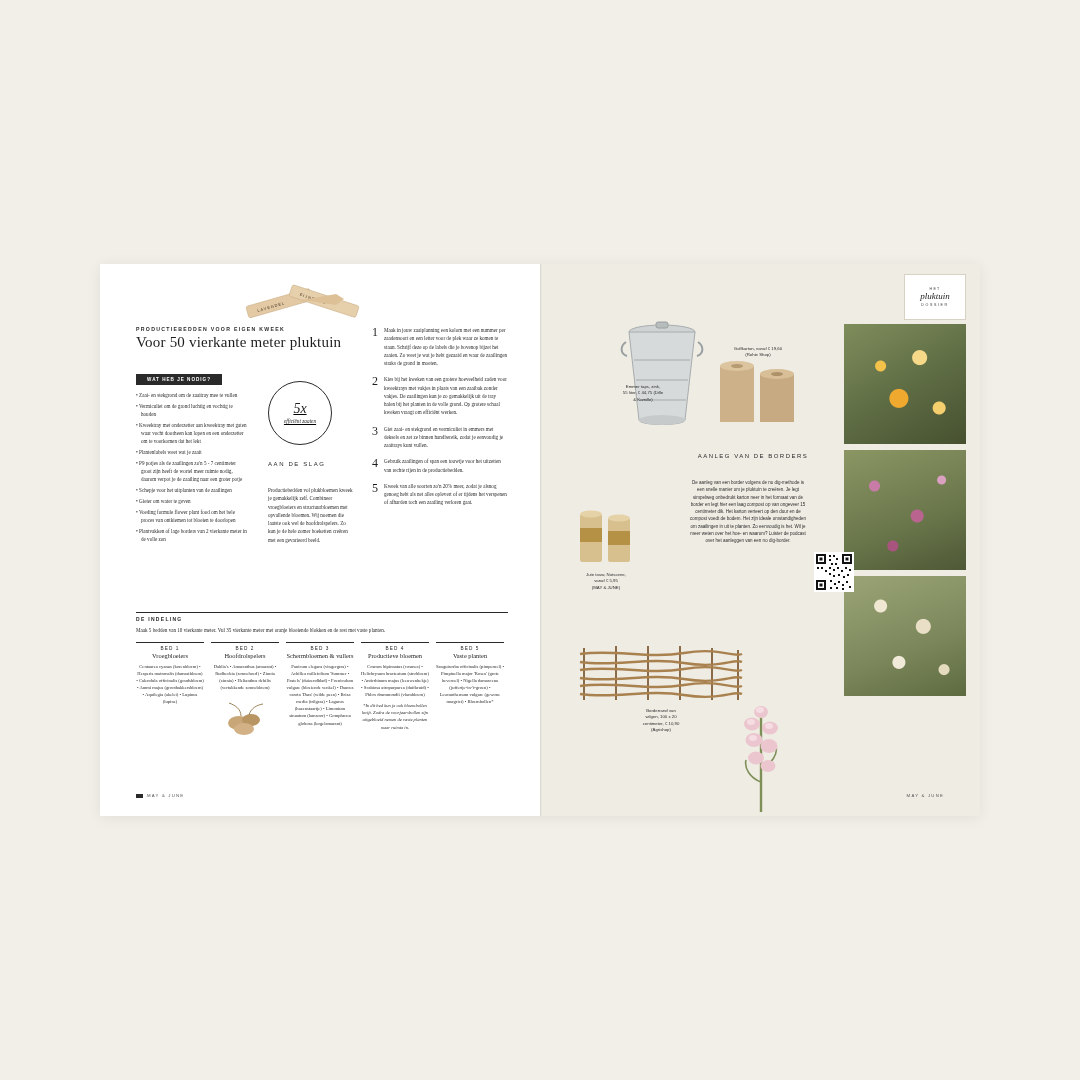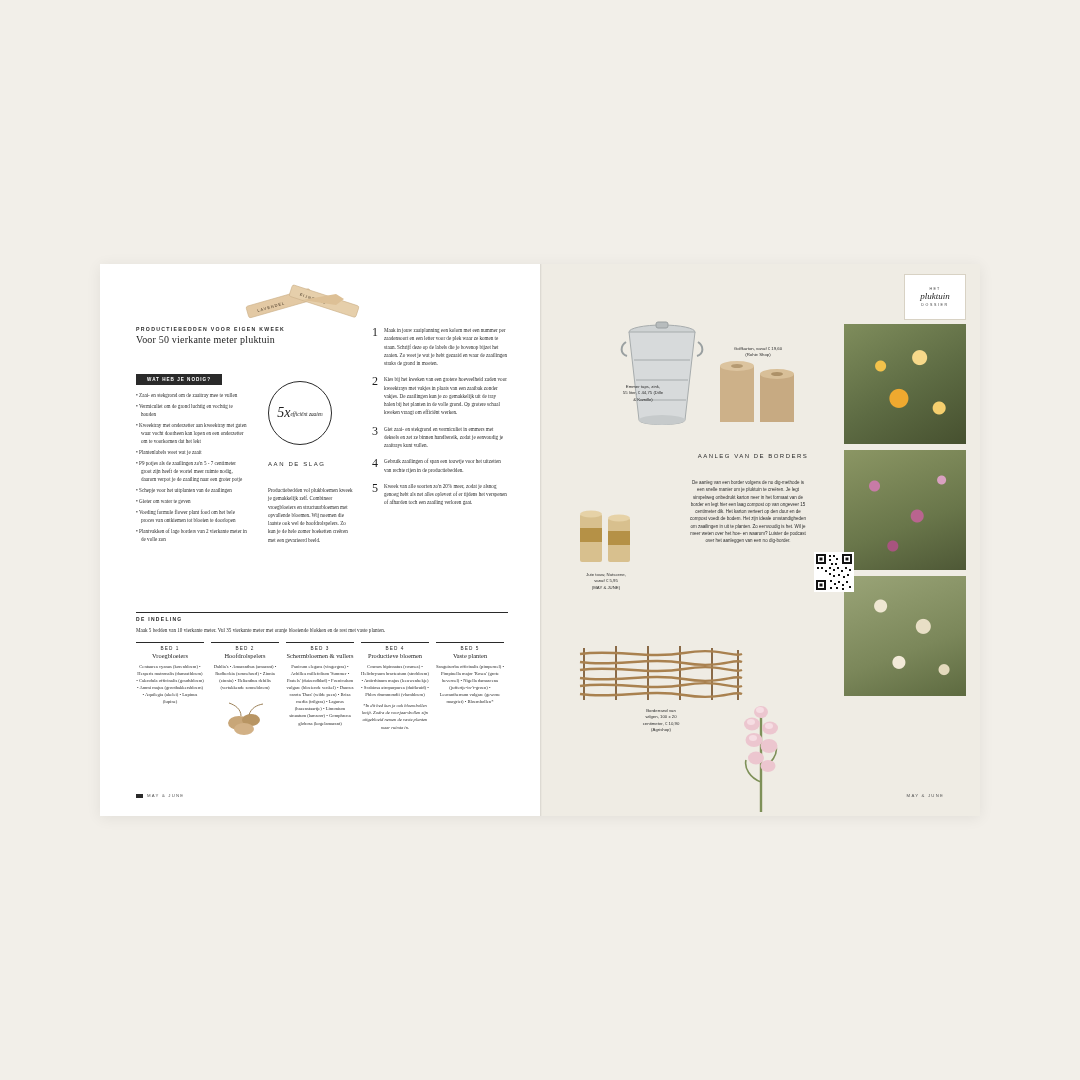--- a/index.html
+++ b/index.html
@@ -29,40 +29,41 @@
 
   
   .kicker{
     position:absolute;left:36px;top:62px;
     font-family:"Liberation Sans", sans-serif;
     font-size:5.2px;letter-spacing:1.3px;color:#2c2c2c;font-weight:700;
   }
   .headline{
     position:absolute;left:36px;top:70px;
     font-family:"Liberation Serif", serif;
-    font-size:10px;color:#1d1d1d;letter-spacing:.2px;
+    font-size:15px;color:#1d1d1d;letter-spacing:.2px;
   }
   .needlabel{
     position:absolute;left:36px;top:110px;width:86px;height:11px;
     background:#2a2a2a;color:#fff;
     font-family:"Liberation Sans", sans-serif;
     font-size:4.6px;letter-spacing:1px;font-weight:700;
     display:flex;align-items:center;justify-content:center;
   }
   .needlist{
     position:absolute;left:36px;top:127px;width:112px;
     font-size:5.1px;line-height:1.62;color:#2b2b2b;
   }
   .needlist p{margin:0 0 2.5px 0;padding-left:5px;text-indent:-5px;}
 
   .badge{
     position:absolute;left:168px;top:117px;width:62px;height:62px;
     border:1px solid #2a2a2a;border-radius:50%;
-    display:flex;flex-direction:row;align-items:center;justify-content:center;
+    display:flex;flex-direction:column;align-items:center;justify-content:center;
     text-align:left;
+    text-decoration:underline;
   }
   .badge .big{font-size:14px;font-style:italic;line-height:1;color:#1d1d1d;}
   .badge .sm{font-size:5.3px;font-style:italic;line-height:1.25;color:#1d1d1d;margin-top:2px;}
 
   .aandeslag-t{
     position:absolute;left:168px;top:196px;width:92px;
     font-family:"Liberation Sans", sans-serif;
     font-size:6px;letter-spacing:1.6px;color:#2a2a2a;line-height:1.5;
   }
   .aandeslag-b{

